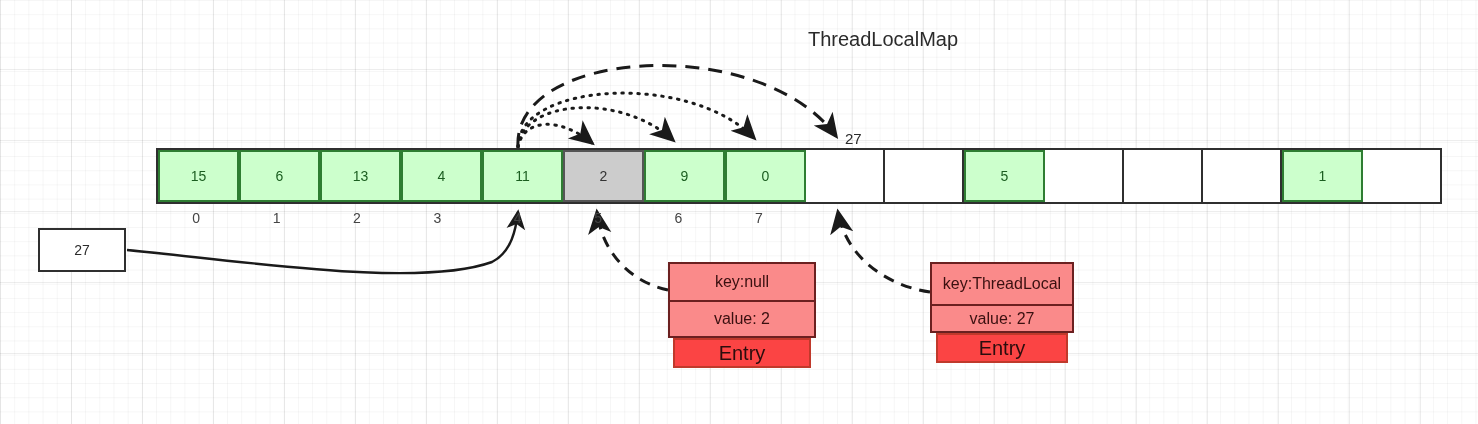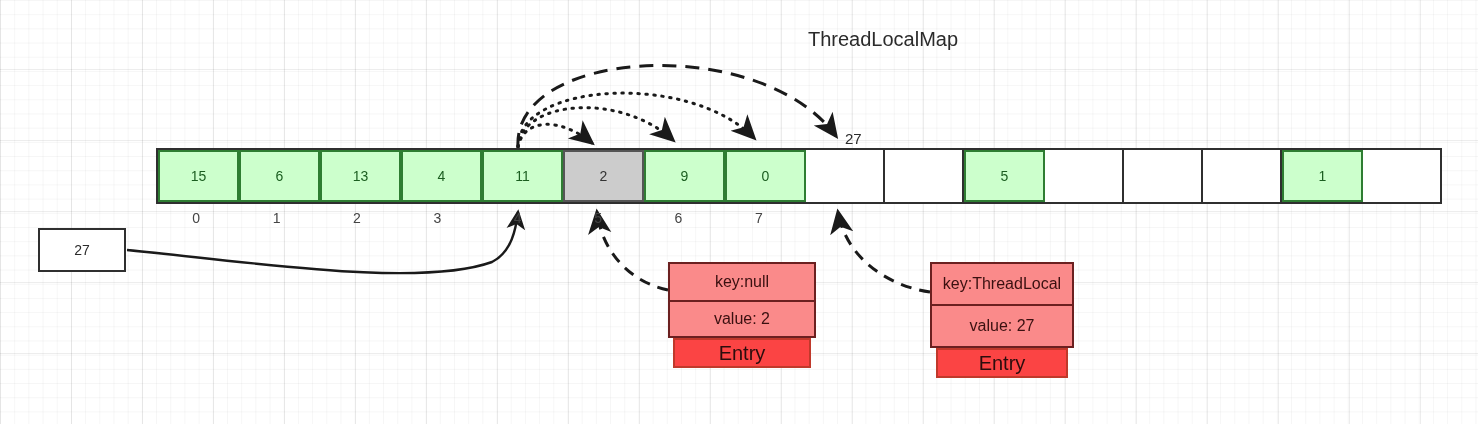--- a/index.html
+++ b/index.html
@@ -200,17 +200,17 @@
   <div id="value-box">27</div>
 
   <div class="entry" style="left:668px; top:262px;">
     <div class="entry-row" style="width:148px; height:38px;">key:null</div>
     <div class="entry-row last" style="width:148px; height:38px;">value: 2</div>
     <div class="entry-label" style="width:138px; margin-left:5px;">Entry</div>
   </div>
 
   <div class="entry" style="left:930px; top:262px;">
     <div class="entry-row" style="width:144px; height:42px;">key:ThreadLocal</div>
-    <div class="entry-row last" style="width:144px; height:44px;">value: 27</div>
+    <div class="entry-row last" style="width:144px; height:29px;">value: 27</div>
     <div class="entry-label" style="width:132px; margin-left:6px;">Entry</div>
   </div>
 
 </div>
 
 </body></html>

